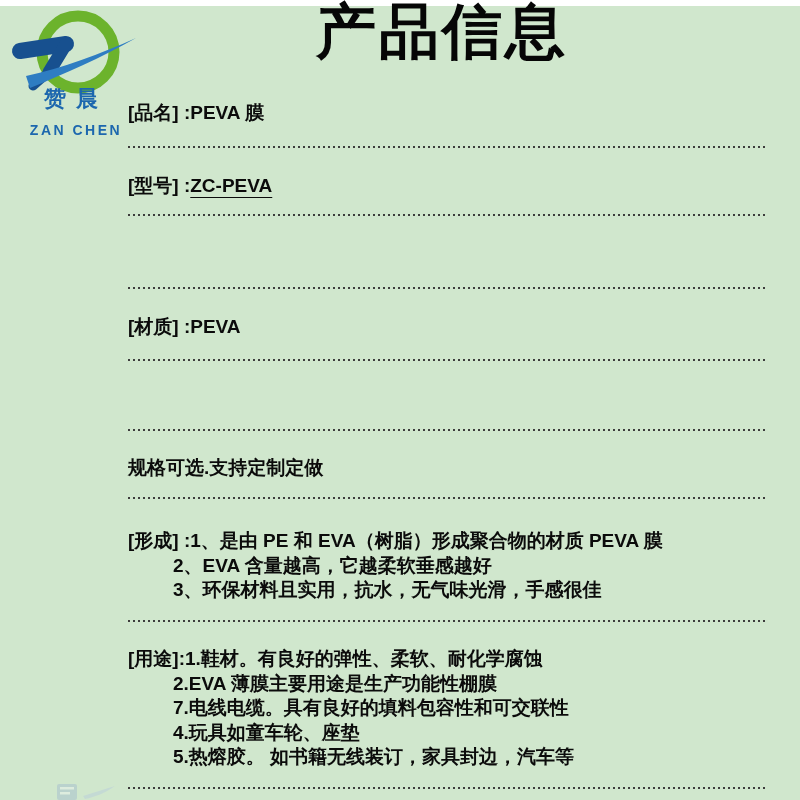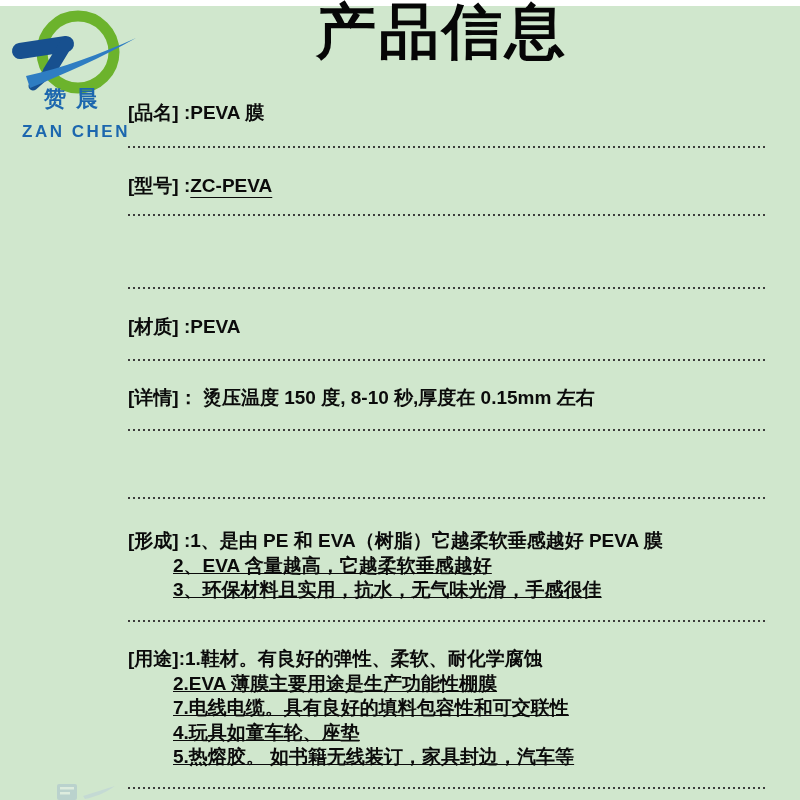--- a/index.html
+++ b/index.html
@@ -32,33 +32,33 @@
     position:absolute; left:14px; top:76px; width:108px;
     text-align:center;
     font-size:22px; font-weight:bold;
     letter-spacing:10px;
     color:#1c67ae;
     white-space:nowrap;
   }
   .logo-en {
     position:absolute; left:14px; top:114px; width:108px;
     text-align:center;
-    font-size:17px; font-weight:bold;
+    font-size:14px; font-weight:bold;
     letter-spacing:2.5px;
     color:#1c67ae;
     white-space:nowrap;
   }
   .row {
     position:absolute; left:128px; width:650px;
     font-size:19px; font-weight:bold;
     line-height:24px;
     white-space:nowrap;
   }
   .row.multi { line-height:24.5px; }
-  .row .indent { padding-left:45px;text-decoration:underline; }
+  .row .indent { padding-left:45px; }
   .divider {
     position:absolute; left:128px; width:639px; height:2px;
     background-image:repeating-linear-gradient(to right, #3c3c3c 0 2px, rgba(0,0,0,0) 2px 5px);
   }
   .squiggle {
     text-decoration-line:underline;
     text-decoration-style:wavy;
     text-decoration-color:#e24736;
     text-decoration-thickness:2px;
     text-underline-offset:5px;
@@ -97,29 +97,29 @@
   </div>
   <div class="divider" style="top:214px"></div>
 
   <div class="divider" style="top:287px"></div>
 
   <div class="row" style="top:315px">
     <span>[材质] :PEVA</span>
   </div>
   <div class="divider" style="top:359px"></div>
 
-  <div class="row" style="top:386px">
-    <span>[详情]： 烫压温度 150 度, 8-10 秒,厚度在 0.15mm 左右</span>
-  </div>
   <div class="divider" style="top:429px"></div>
 
+  <div class="row" style="top:456px">
+    <span>规格可选.支持定制定做</span>
+  </div>
   <div class="divider" style="top:497px"></div>
 
   <div class="row multi" style="top:529px">
-    <div>[形成] :1、是由 PE 和 EVA（树脂）它越柔软垂感越好 PEVA 膜</div>
+    <div>[形成] :1、是由 PE 和 EVA（树脂）形成聚合物的材质 PEVA 膜</div>
     <div class="indent">2、EVA 含量越高，它越柔软垂感越好</div>
     <div class="indent">3、环保材料且实用，抗水，无气味光滑，手感很佳</div>
   </div>
   <div class="divider" style="top:620px"></div>
 
   <div class="row multi" style="top:647px">
     <div>[用途]:1.鞋材。有良好的弹性、柔软、耐化学腐蚀</div>
     <div class="indent">2.EVA 薄膜主要用途是生产功能性棚膜</div>
     <div class="indent">7.电线电缆。具有良好的填料包容性和可交联性</div>
     <div class="indent">4.玩具如童车轮、座垫</div>

